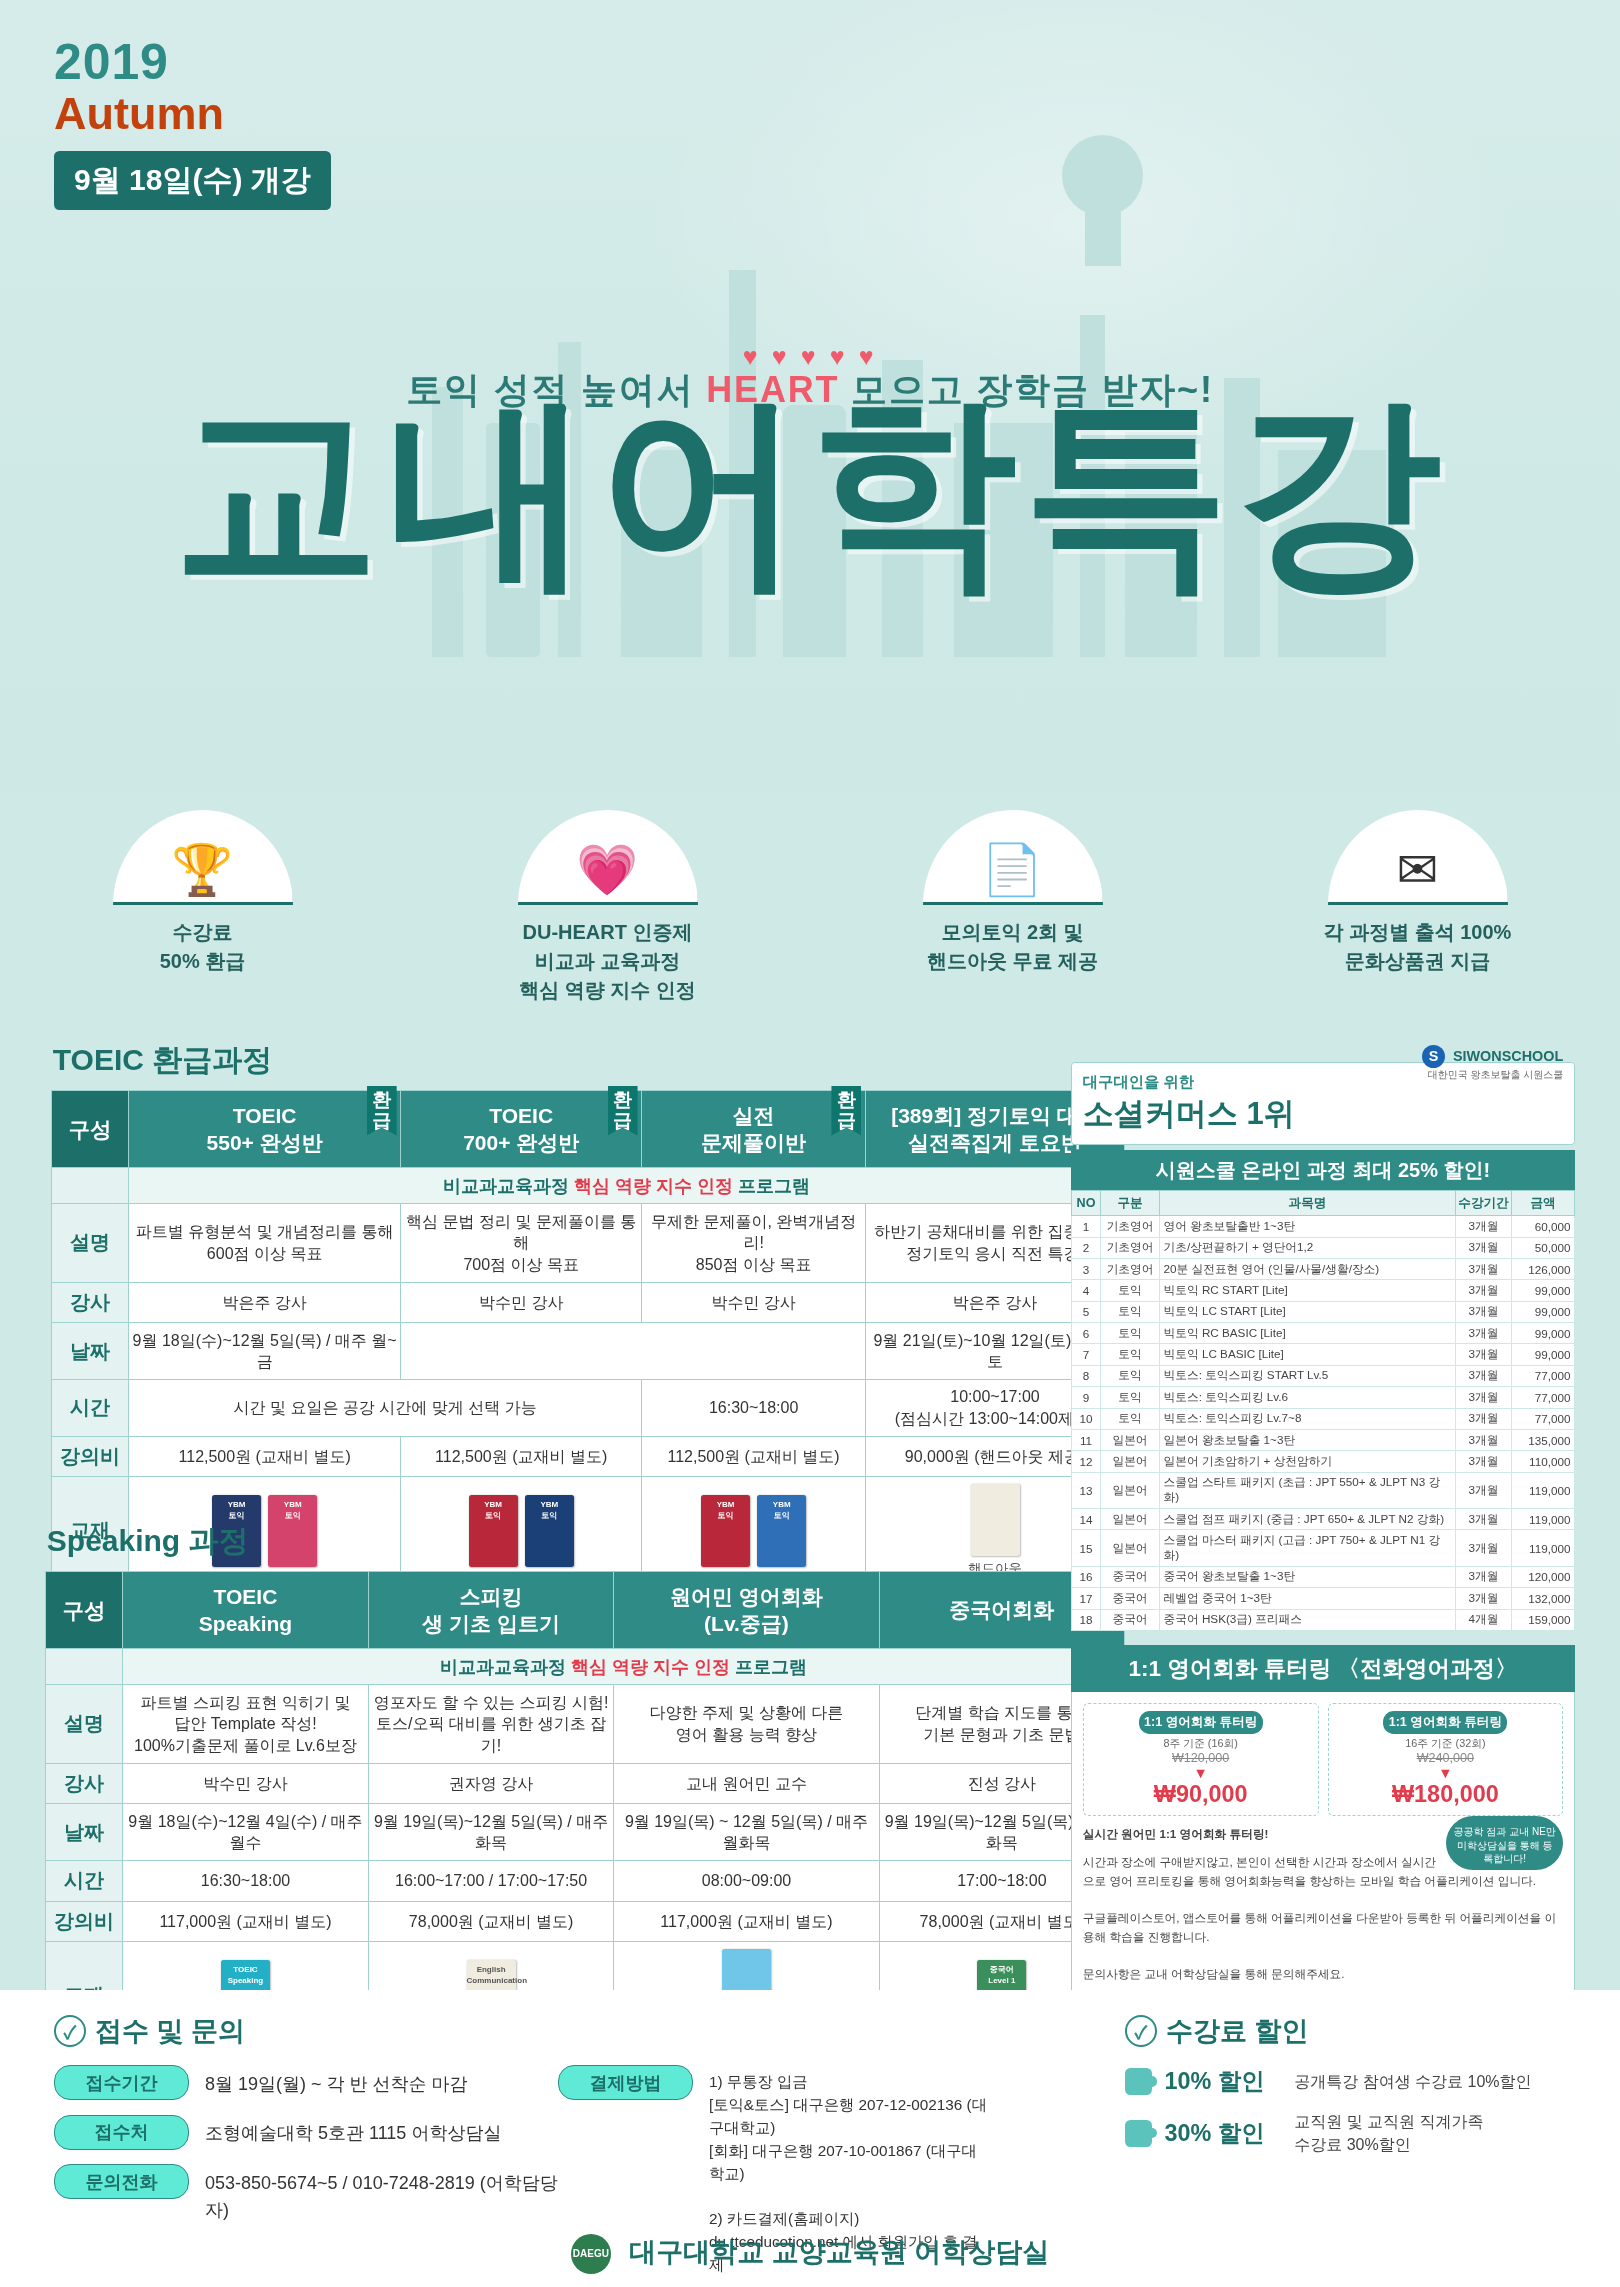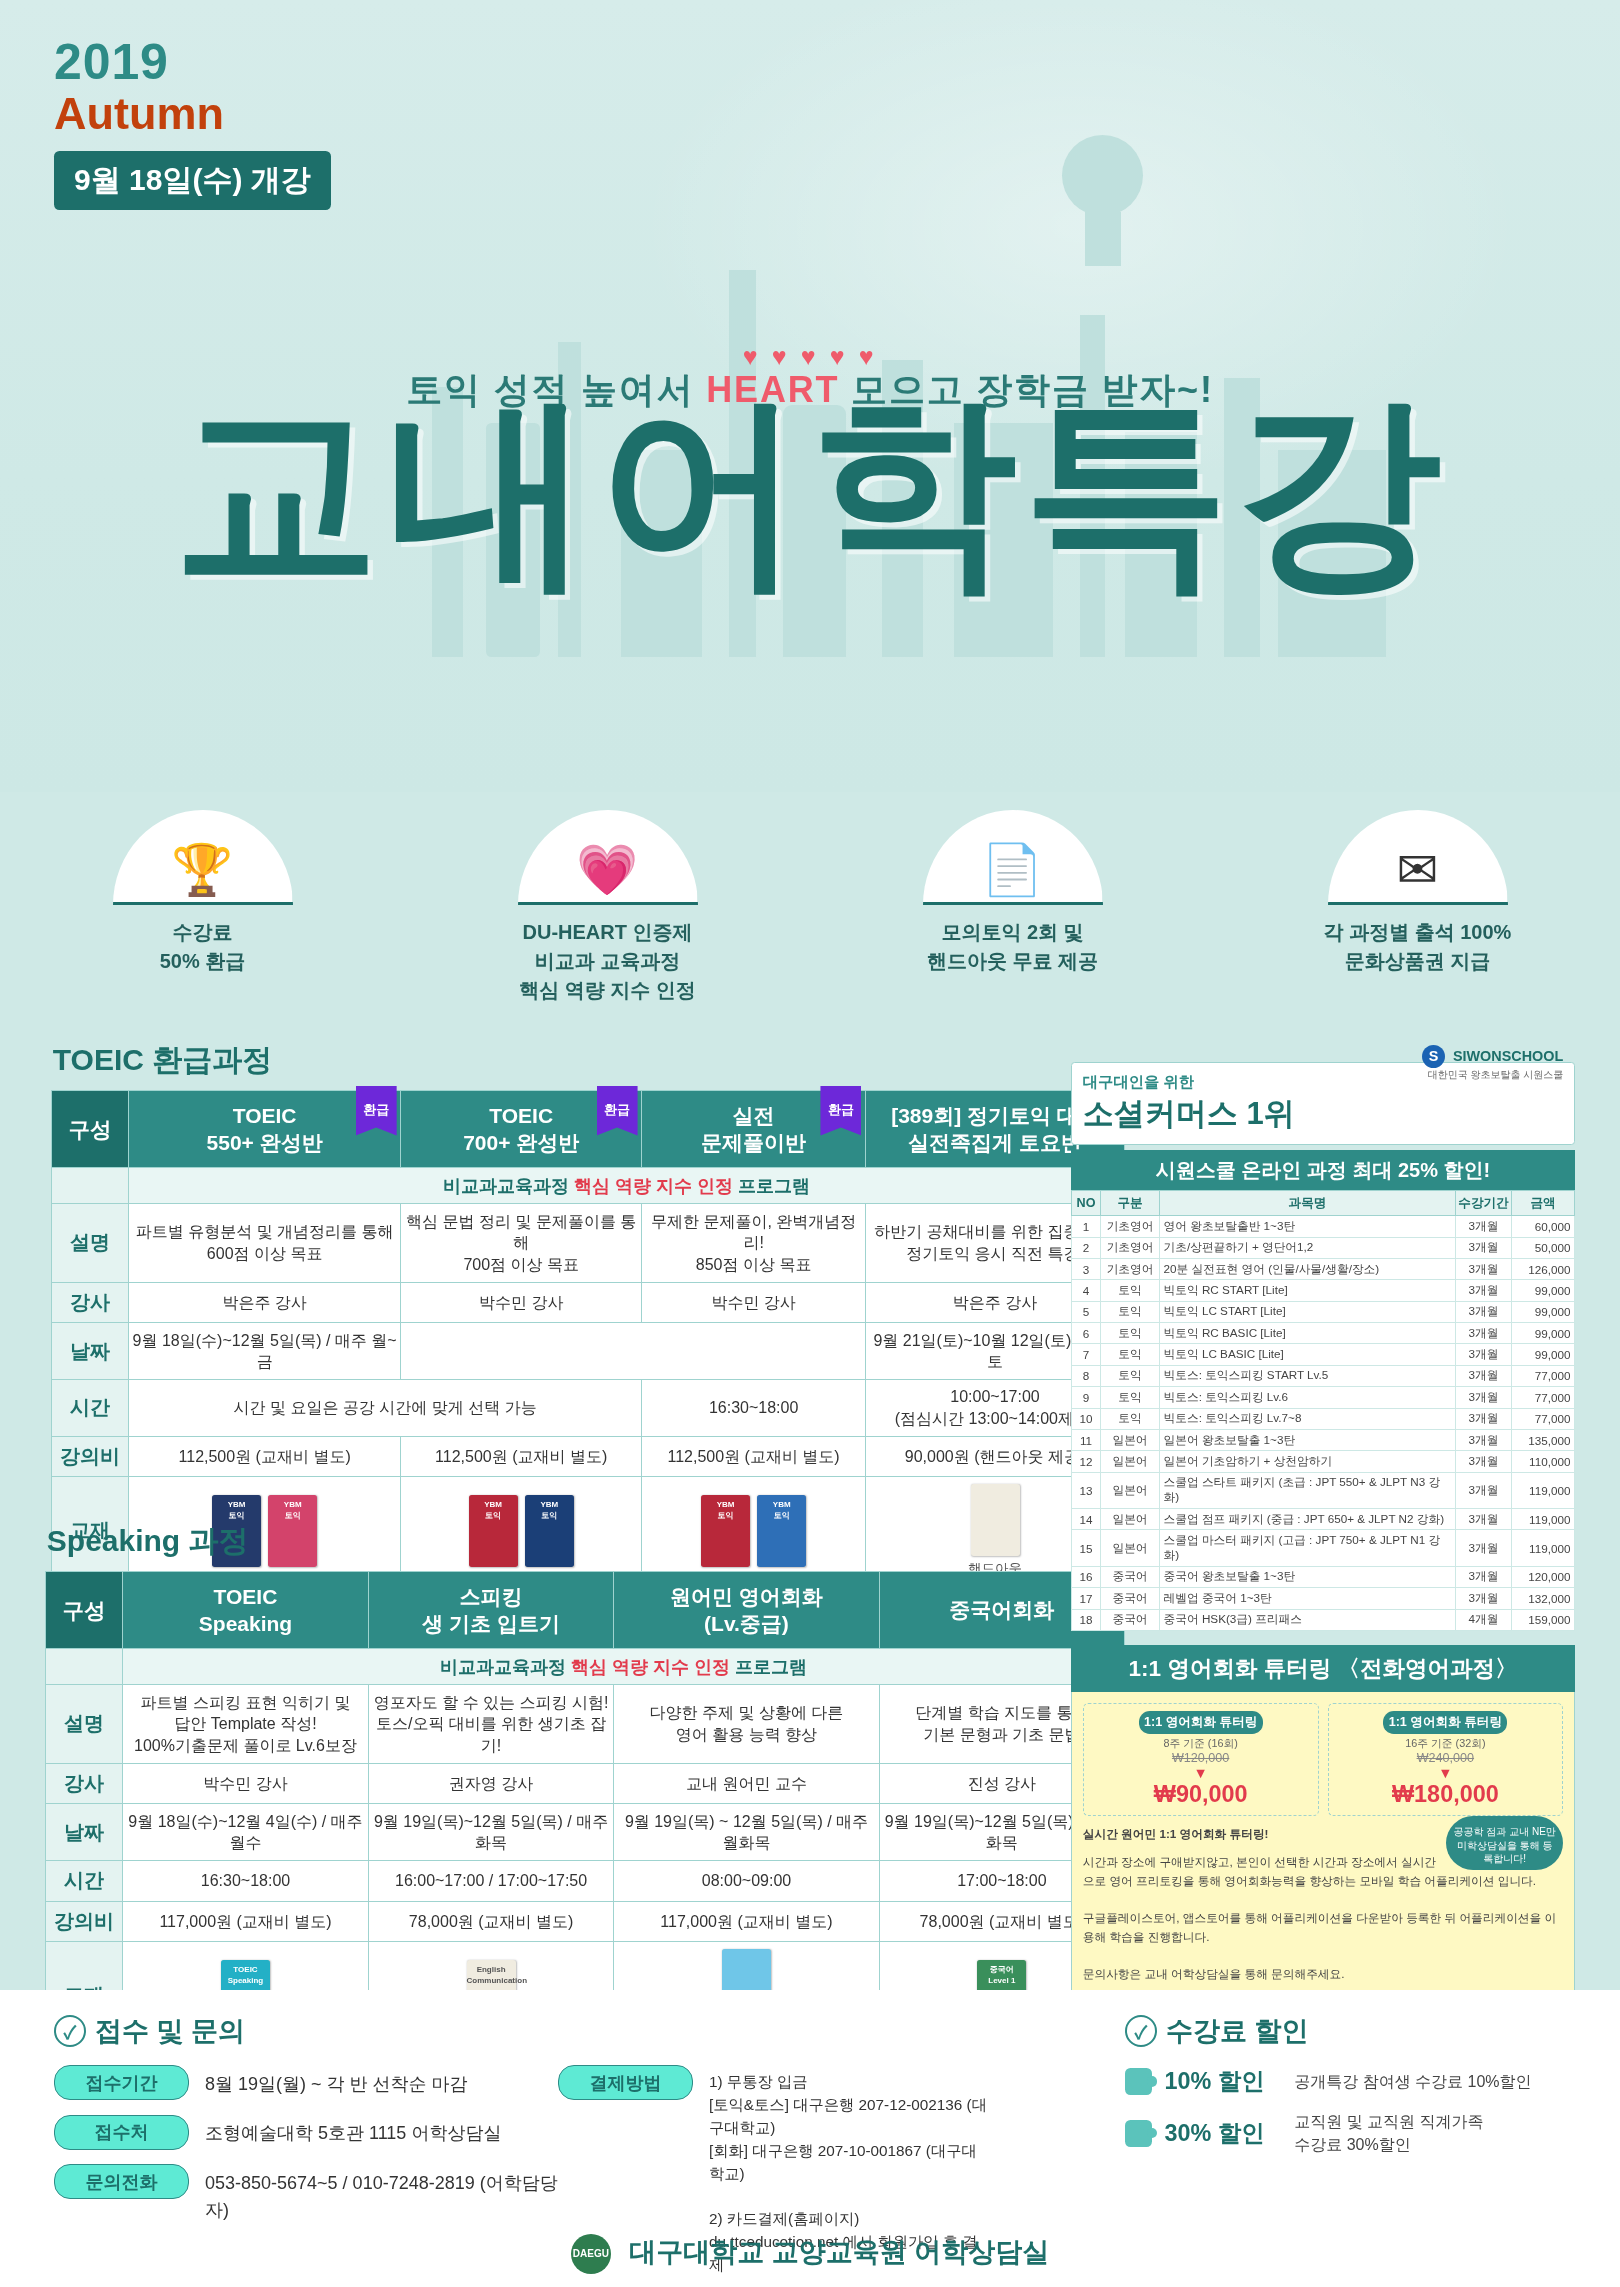--- a/index.html
+++ b/index.html
@@ -75,22 +75,22 @@
   .tbl .chead {
     background:#2e8b86; color:#fff; font-weight:bold; font-size:21px; padding:10.8px 3.6px; line-height:1.3;
     position:relative;
   }
   .tbl .cgubun { background:#1d6f6a; color:#fff; font-size:21.6px; font-weight:bold; }
   .bandrow td {
     background:#e9f6f4; color:#1d6f6a; font-weight:bold; font-size:18px; padding:5.4px;
   }
   .bandrow .hl { color:#e23b4c; }
   .ribbon {
-    position:absolute; right:3.6px; top:-5.4px; width:41px; height:50px;
-    background:#6d28d9; color:#fff; font-size:13px; font-weight:bold;
+    position:absolute; right:3.6px; top:-5.4px; width:30px; height:50px;
+    background:#0f766e; color:#fff; font-size:19px; font-weight:bold;
     display:flex; align-items:center; justify-content:center; line-height:1.1;
     clip-path:polygon(0 0,100% 0,100% 100%,50% 84%,0 100%);
   }
   .bookcell { height:108px; vertical-align:middle; }
   .book {
     display:inline-block; width:49px; height:72px; border-radius:2.7px;
     margin:0 3.6px; vertical-align:middle; position:relative; color:#fff;
     font-size:8px; text-align:center; padding-top:5.4px; font-weight:bold;
     box-shadow:0.9px 0.9px 1.8px rgba(0,0,0,.25);
   }
@@ -126,21 +126,21 @@
   }
   table.price td.no { text-align:center; width:29px; }
   table.price td.gb { text-align:center; width:59px; }
   table.price td.pd { text-align:left; }
   table.price td.du { text-align:center; width:56px; }
   table.price td.amt { text-align:right; width:63px; }
   .tut-title {
     background:#2e8b86; color:#fff; text-align:center; font-size:22.5px; font-weight:bold;
     padding:8px; margin-top:14.4px;
   }
-  .tutbox { background:#fef9c3; border:1.8px solid #9fd3cf; border-top:none; padding:10.8px; }
+  .tutbox { background:#ffffff; border:1.8px solid #9fd3cf; border-top:none; padding:10.8px; }
   .tutcards { display:flex; gap:9px; }
   .tcard { flex:1; border:1.8px dashed #9fd3cf; border-radius:5.4px; padding:7.2px; text-align:center; }
   .tcard .tt { background:#2e8b86; color:#fff; font-size:12.6px; font-weight:bold; border-radius:10.8px; padding:2.7px 5.4px; display:inline-block;}
   .tcard .wk { font-size:10.8px; color:#666; margin-top:3.6px;}
   .tcard .old { font-size:12.6px; color:#888; text-decoration:line-through; }
   .tcard .new { font-size:23.4px; color:#e23b4c; font-weight:bold; }
   .tutdesc { font-size:11.7px; color:#444; line-height:1.6; margin-top:9px; }
   .bubble {
     float:right; width:117px; height:54px; background:#2e8b86; color:#fff; font-size:10px;
     border-radius:27px; text-align:center; padding:9px 7.2px; line-height:1.35; margin-left:7.2px;

